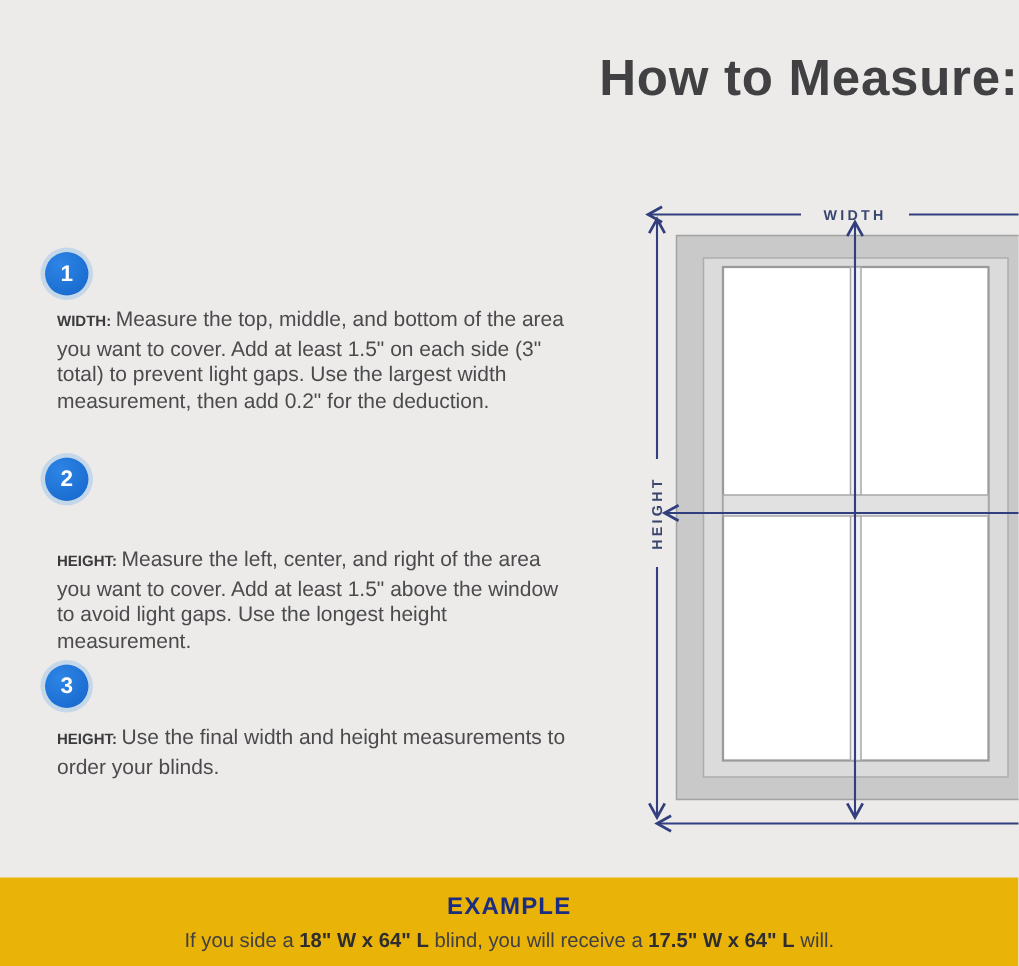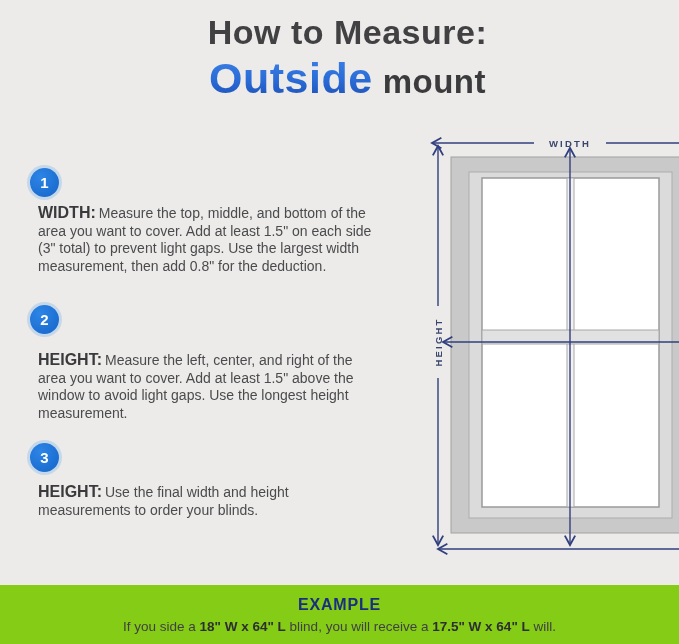--- a/index.html
+++ b/index.html
@@ -7,21 +7,21 @@
   body {
     font-family:"Liberation Sans", sans-serif;
     background:#ecebe9;
     position:relative;
     overflow:hidden;
     color:#414043;
   }
   .page { position:absolute; inset:0; }
 
   
-  .title-block { position:absolute; top:12px; left:0; width:100%; text-align:center;padding-left:16px; }
+  .title-block { position:absolute; top:32px; left:0; width:100%; text-align:right;padding-left:16px; }
   .title-line1 { font-size:34px; font-weight:700; color:#414042; letter-spacing:0.5px; line-height:40px; }
   .title-line2 { line-height:48px; margin-top:2px; }
   .title-highlight {
     font-size:43px; font-weight:700; color:#2163cf; letter-spacing:0.5px;
   }
   @supports ((-webkit-background-clip:text) or (background-clip:text)) {
     .title-highlight {
       background:linear-gradient(180deg,#3e84e8 0%, #2a6bd6 55%, #1b4cb0 100%);
       -webkit-background-clip:text; background-clip:text;
       -webkit-text-fill-color:transparent; color:transparent;
@@ -36,53 +36,50 @@
     box-shadow:0 0 0 3px rgba(150,192,236,0.45);
     color:#ffffff; font-size:15px; font-weight:700;
     display:flex; align-items:center; justify-content:center;
   }
   #badge-1 { left:30px; top:168px; }
   #badge-2 { left:30px; top:305px; }
   #badge-3 { left:30px; top:443px; }
 
   .step-text { position:absolute; left:38px; width:340px; font-size:14px; line-height:17.5px; color:#4b4b4d; }
   #text-1 { top:204px; }
-  #text-2 { top:351px; }
+  #text-2 { top:364px; }
   #text-3 { top:483px; }
-  .step-label { font-weight:700; color:#3a3a3c; font-size:16px; margin-right:3px; }
+  .step-label { font-weight:700; color:#3a3a3c; font-size:10px; margin-right:3px; }
 
   
   .diagram { position:absolute; left:383px; top:133px; width:280px; height:425px;margin-left:47px; }
   .measure-label { font-size:9.5px; font-weight:700; letter-spacing:2.2px; fill:#39466f; }
 
   
   .example-strip {
     position:absolute; left:0; top:585px; width:679px; height:59px;
-    background:#84cc16; text-align:center;
+    background:#eab308; text-align:center;
   }
   .example-heading {
     margin-top:11px; font-size:16px; font-weight:700; color:#1b2d80; letter-spacing:0.8px;
   }
   .example-sentence { margin-top:5px; font-size:13.5px; color:#414042; }
   .example-sentence b { font-weight:700; color:#2e2e30; }
 </style>
 </head>
 <body>
 
 <div class="page">
 
   <div class="title-block">
     <div class="title-line1">How to Measure:</div>
-    <div class="title-line2">
-      <span class="title-highlight">Outside</span><span class="title-suffix">mount</span>
-    </div>
   </div>
 
   <div class="step-badge" id="badge-1">1</div>
-  <p class="step-text" id="text-1"><span class="step-label">WIDTH:</span><span>Measure the top, middle, and bottom of the area you want to cover. Add at least 1.5" on each side (3" total) to prevent light gaps. Use the largest width measurement, then add 0.8" for the deduction.</span></p>
+  <p class="step-text" id="text-1"><span class="step-label">WIDTH:</span><span>Measure the top, middle, and bottom of the area you want to cover. Add at least 1.5" on each side (3" total) to prevent light gaps. Use the largest width measurement, then add 0.2" for the deduction.</span></p>
 
   <div class="step-badge" id="badge-2">2</div>
   <p class="step-text" id="text-2"><span class="step-label">HEIGHT:</span><span>Measure the left, center, and right of the area you want to cover. Add at least 1.5" above the window to avoid light gaps. Use the longest height measurement.</span></p>
 
   <div class="step-badge" id="badge-3">3</div>
   <p class="step-text" id="text-3"><span class="step-label">HEIGHT:</span><span>Use the final width and height measurements to order your blinds.</span></p>
 
   <div class="diagram">
     <svg width="280" height="425" viewBox="0 0 280 425">
       <defs>

